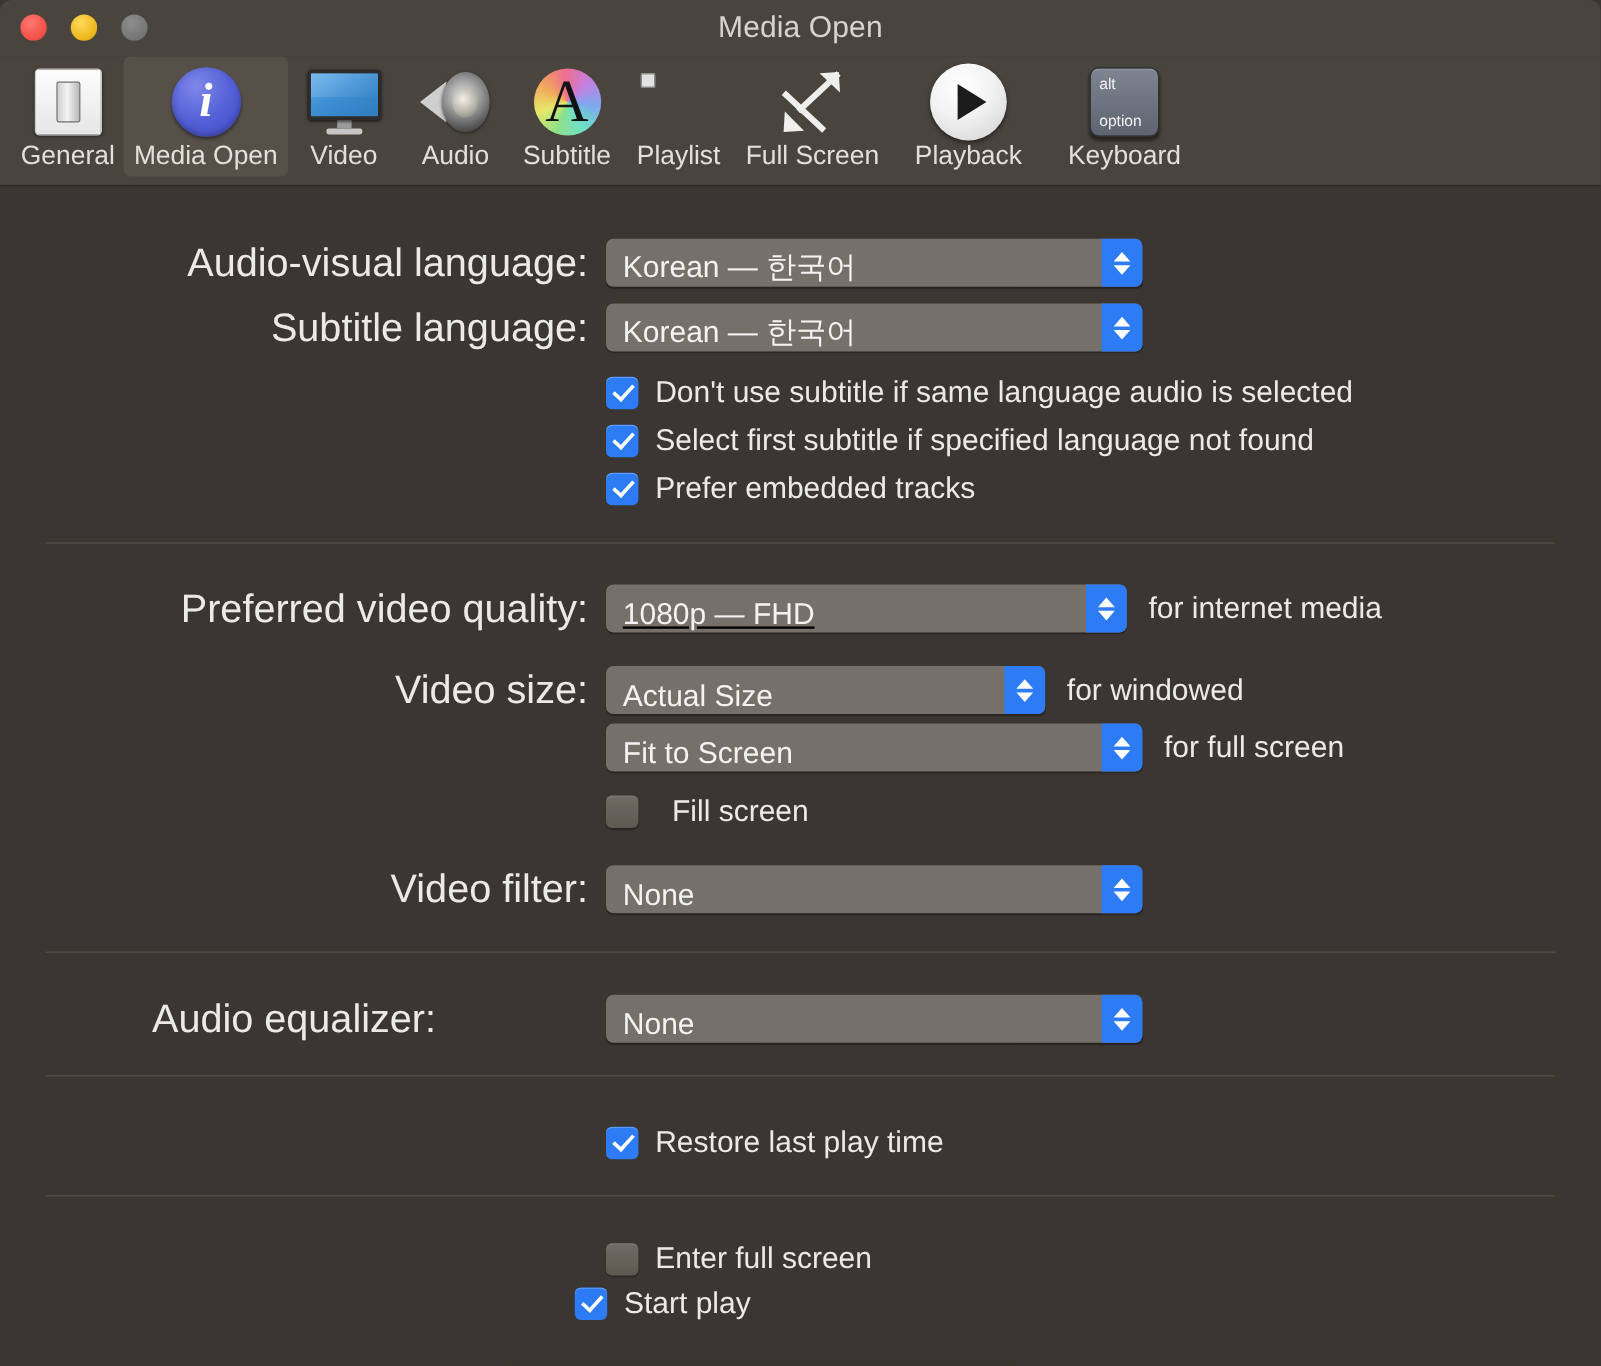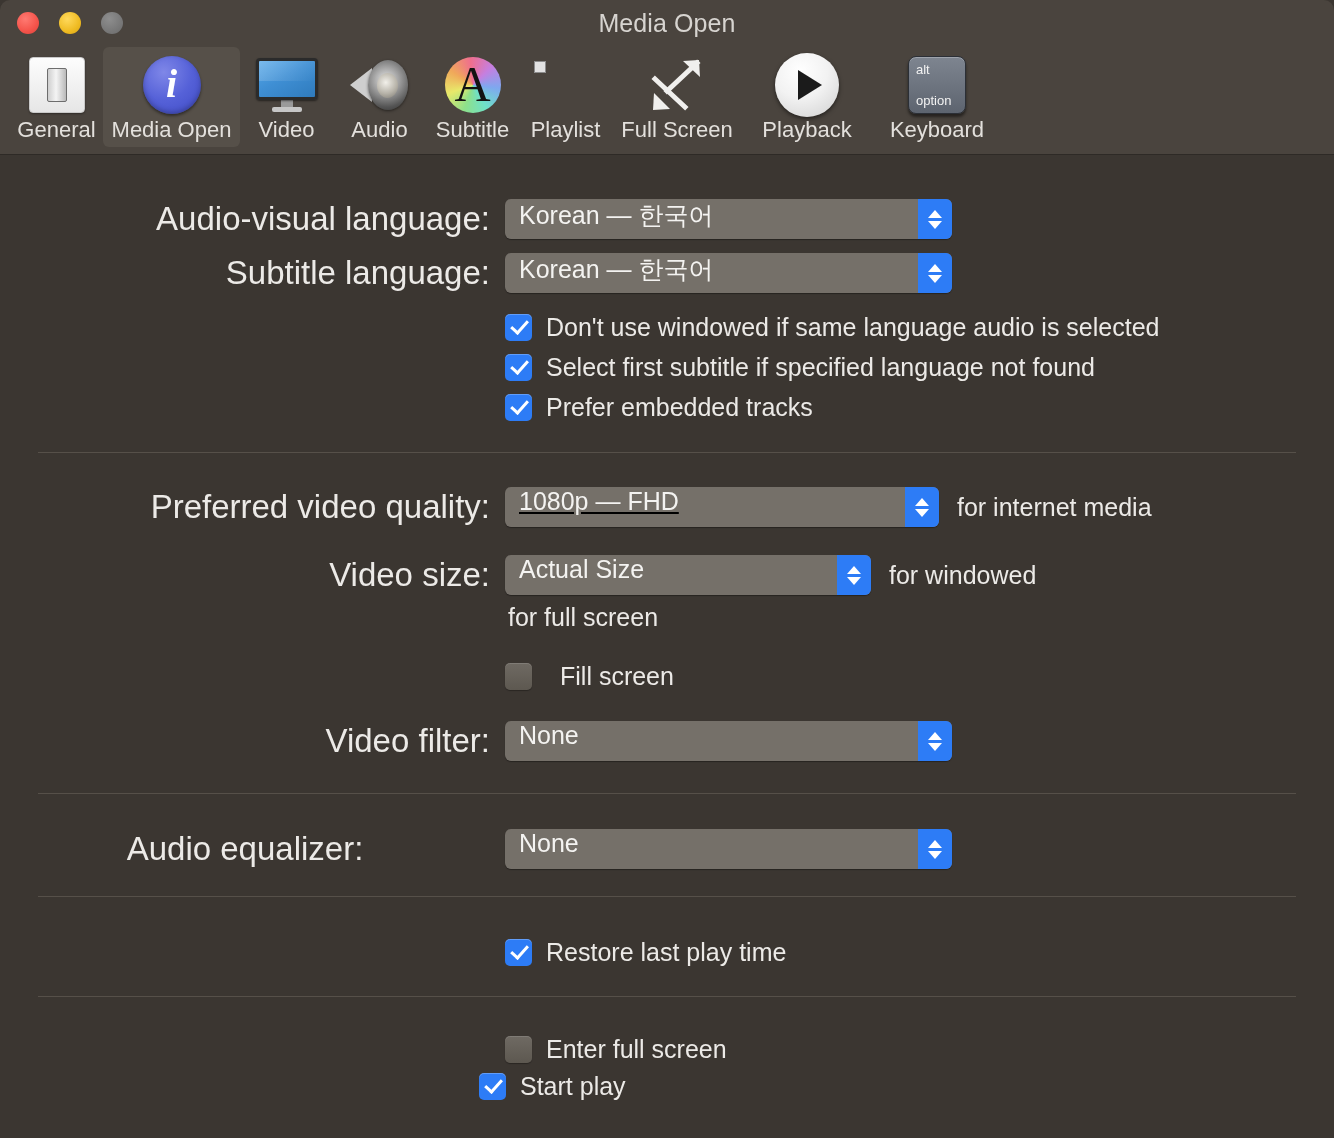--- a/index.html
+++ b/index.html
@@ -255,21 +255,21 @@
     white-space: nowrap;
     margin-left: 18px;
   }
 
   
   .popup {
     height: 40px;
     background: #757069;
     border-radius: 6px;
     display: flex;
-    align-items: flex-start;
+    align-items: flex-end;
     position: relative;
     box-shadow: 0 1px 1px rgba(0,0,0,.35);
     cursor: default;
   }
   .popup .val {
     font-size: 25px;
     color: #f4f3f1;
     padding-left: 14px;
     white-space: nowrap;
     overflow: hidden;
@@ -477,21 +477,21 @@
         <span class="val">Korean — 한국어</span>
         <span class="stepper">
             <span class="chev up"></span>
             <span class="chev down"></span>
           </span>
       </div>
     </div>
 
     <div class="chk-row" style="top:158px; left:505px;">
       <span class="chk on"></span>
-      <span class="chk-label">Don't use windowed if same language audio is selected</span>
+      <span class="chk-label">Don't use subtitle if same language audio is selected</span>
     </div>
     <div class="chk-row" style="top:198px; left:505px;">
       <span class="chk on"></span>
       <span class="chk-label">Select first subtitle if specified language not found</span>
     </div>
     <div class="chk-row" style="top:238px; left:505px;">
       <span class="chk on"></span>
       <span class="chk-label">Prefer embedded tracks</span>
     </div>
 
@@ -516,20 +516,27 @@
         <span class="stepper">
             <span class="chev up"></span>
             <span class="chev down"></span>
           </span>
       </div>
       <div class="suffix">for windowed</div>
     </div>
 
     <div class="row" style="top:448px; left:0; width:1334px;">
       <div class="label" style="width:490px;"></div>
+      <div class="popup" style="margin-left:15px; width:447px;">
+        <span class="val">Fit to Screen</span>
+        <span class="stepper">
+            <span class="chev up"></span>
+            <span class="chev down"></span>
+          </span>
+      </div>
       <div class="suffix">for full screen</div>
     </div>
 
     <div class="chk-row" style="top:507px; left:505px;gap:28px;">
       <span class="chk off"></span>
       <span class="chk-label">Fill screen</span>
     </div>
 
     <div class="row" style="top:566px; left:0; width:1334px;">
       <div class="label" style="width:490px;">Video filter:</div>

